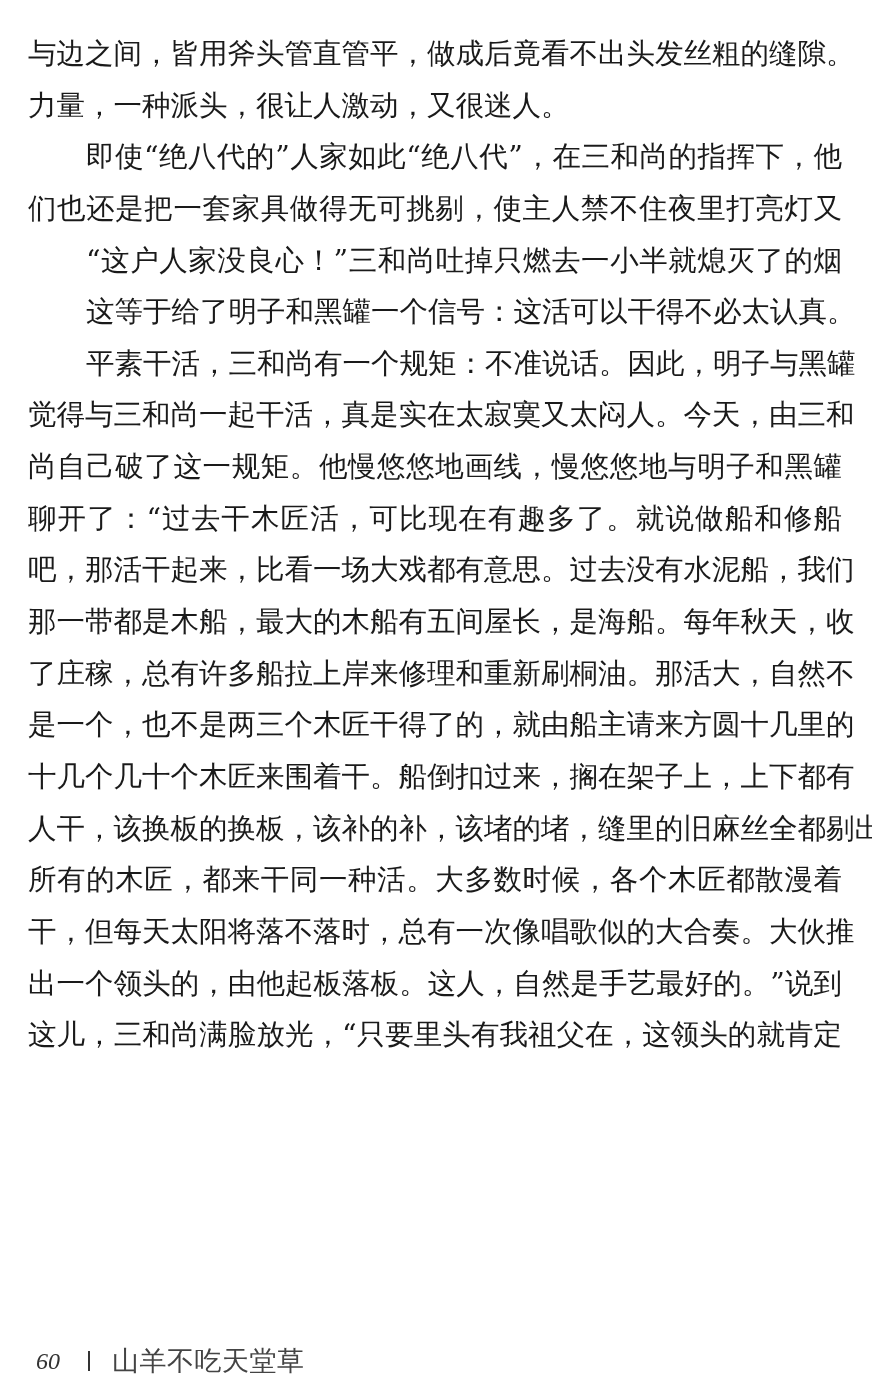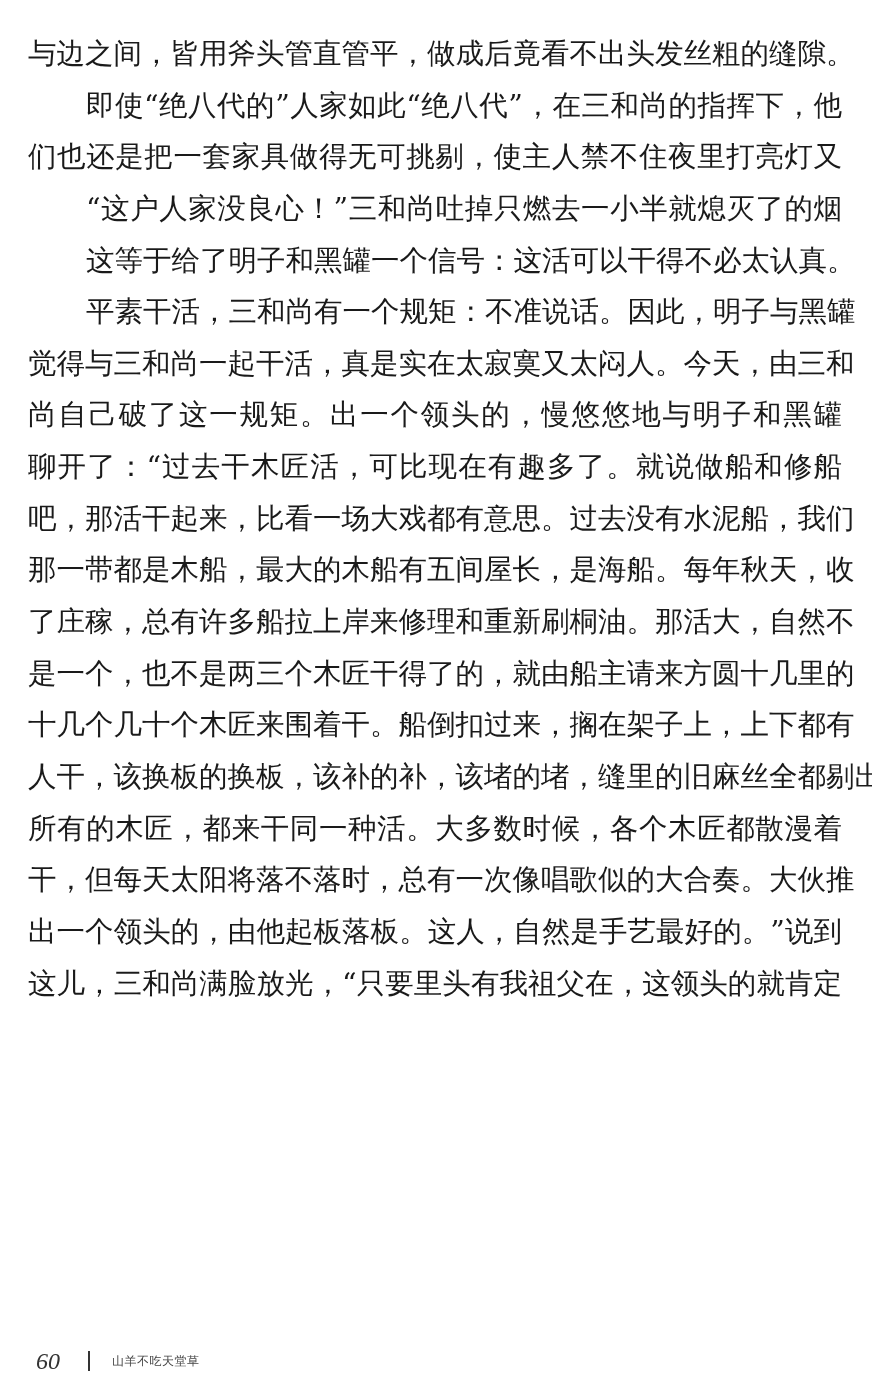--- a/index.html
+++ b/index.html
@@ -25,36 +25,37 @@
     display: flex; align-items: center;
     color: #333;
   }
   .page-number {
     font-family: "Liberation Serif", serif; font-style: italic;
     font-size: 24px; width: 50px;
   }
   .divider { width: 2px; height: 20px; background: #333; margin-right: 22px; margin-left: 2px; }
   .book-title {
     font-family: "DejaVu Sans", "Liberation Sans", sans-serif;
-    font-size: 12px; color: #444; letter-spacing: 0.5px;
+    font-size: 27px; color: #444; letter-spacing: 0.5px;
   }
 </style>
 </head>
 <body>
 
 <div class="page">
   <div class="text-block" id="text-block">
       <div class="line last">与边之间，皆用斧头管直管平，做成后竟看不出头发丝粗的缝隙。</div>
+      <div class="line last">力量，一种派头，很让人激动，又很迷人。</div>
       <div class="line indent">即使“绝八代的”人家如此“绝八代”，在三和尚的指挥下，他</div>
       <div class="line">们也还是把一套家具做得无可挑剔，使主人禁不住夜里打亮灯又</div>
       <div class="line indent">“这户人家没良心！”三和尚吐掉只燃去一小半就熄灭了的烟</div>
       <div class="line indent last">这等于给了明子和黑罐一个信号：这活可以干得不必太认真。</div>
       <div class="line indent">平素干活，三和尚有一个规矩：不准说话。因此，明子与黑罐</div>
       <div class="line">觉得与三和尚一起干活，真是实在太寂寞又太闷人。今天，由三和</div>
-      <div class="line">尚自己破了这一规矩。出一个领头的，慢悠悠地与明子和黑罐</div>
+      <div class="line">尚自己破了这一规矩。他慢悠悠地画线，慢悠悠地与明子和黑罐</div>
       <div class="line">聊开了：“过去干木匠活，可比现在有趣多了。就说做船和修船</div>
       <div class="line">吧，那活干起来，比看一场大戏都有意思。过去没有水泥船，我们</div>
       <div class="line">那一带都是木船，最大的木船有五间屋长，是海船。每年秋天，收</div>
       <div class="line">了庄稼，总有许多船拉上岸来修理和重新刷桐油。那活大，自然不</div>
       <div class="line">是一个，也不是两三个木匠干得了的，就由船主请来方圆十几里的</div>
       <div class="line">十几个几十个木匠来围着干。船倒扣过来，搁在架子上，上下都有</div>
       <div class="line">人干，该换板的换板，该补的补，该堵的堵，缝里的旧麻丝全都剔出</div>
       <div class="line">所有的木匠，都来干同一种活。大多数时候，各个木匠都散漫着</div>
       <div class="line">干，但每天太阳将落不落时，总有一次像唱歌似的大合奏。大伙推</div>
       <div class="line">出一个领头的，由他起板落板。这人，自然是手艺最好的。”说到</div>

